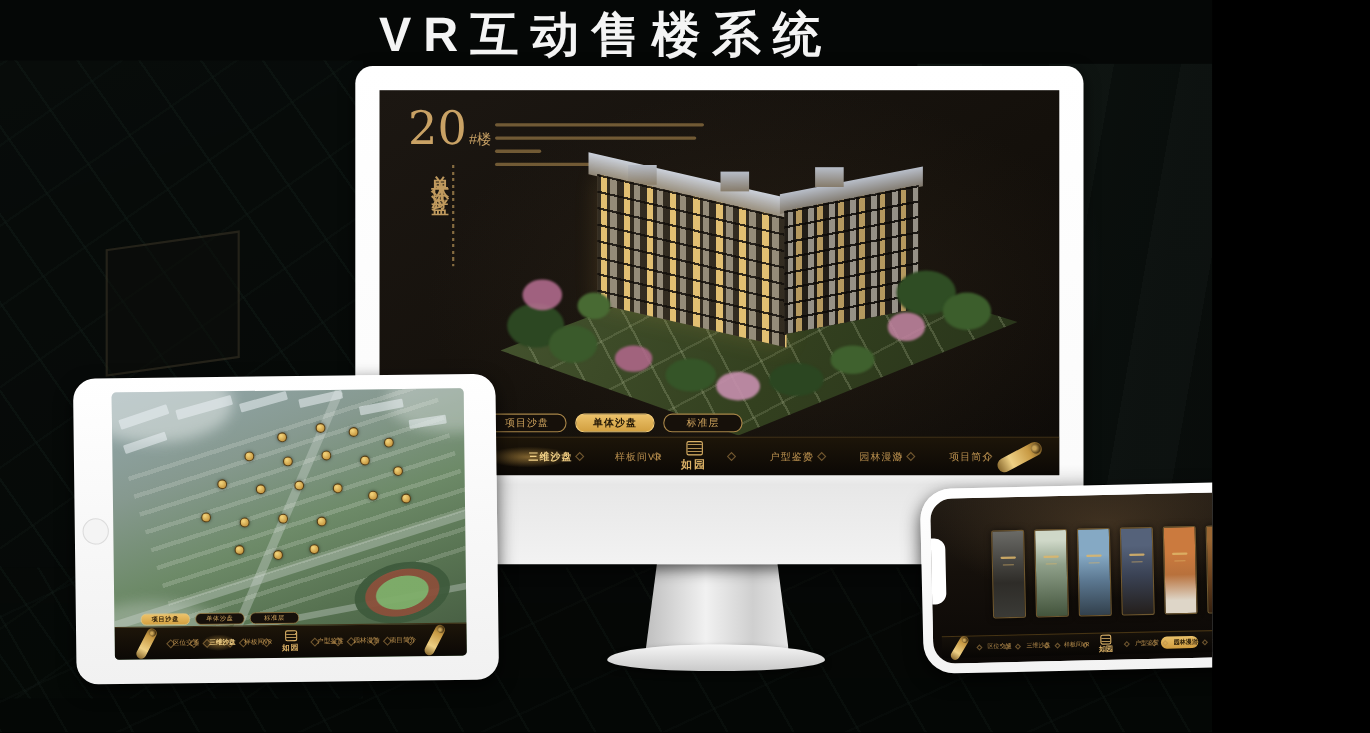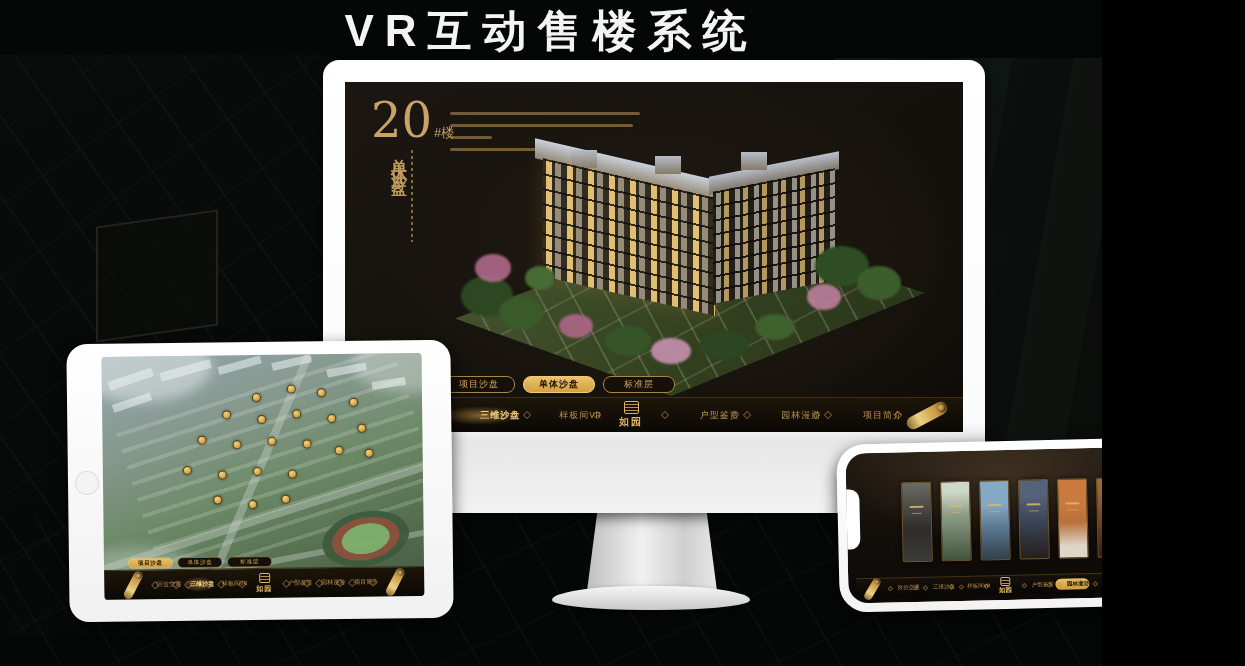--- a/index.html
+++ b/index.html
@@ -40,21 +40,21 @@
   .monitor-base{left:552px;top:586px;width:198px;height:24px;
     border-radius:50%/62% 62% 45% 45%;
     background:linear-gradient(#f6f6f6,#c9c9c9);box-shadow:0 3px 6px rgba(0,0,0,.5);}
   .monitor-screen{left:345px;top:82px;width:618px;height:350px;overflow:hidden;
     background:
       radial-gradient(420px 260px at 58% 55%, rgba(64,50,34,.35), transparent 75%),
       linear-gradient(150deg,#1c1712 0%,#14100b 55%,#0e0b08 100%);}
 
   
   .headline{left:26px;top:14px;color:#c9a265;}
-  .headline .num{font-family:"DejaVu Serif",serif;font-size:48px;line-height:1;}
+  .headline .num{font-family:"DejaVu Serif",serif;font-size:42px;line-height:1;}
   .headline .suf{font-size:13px;margin-left:2px;}
   .v-title{left:43px;top:64px;writing-mode:vertical-rl;color:#c09a5e;
     font-size:16px;letter-spacing:7px;font-weight:bold;}
   .v-sub{left:66px;top:68px;width:2px;height:92px;
     background:repeating-linear-gradient(180deg,rgba(180,145,85,.7) 0 3px,transparent 3px 6px);}
   .desc-line{height:3px;border-radius:2px;background:rgba(186,148,84,.55);}
   .dl1{left:105px;top:30px;width:190px;} .dl2{left:105px;top:42px;width:183px;}
   .dl3{left:105px;top:54px;width:42px;}  .dl4{left:105px;top:66px;width:118px;}
 
   

